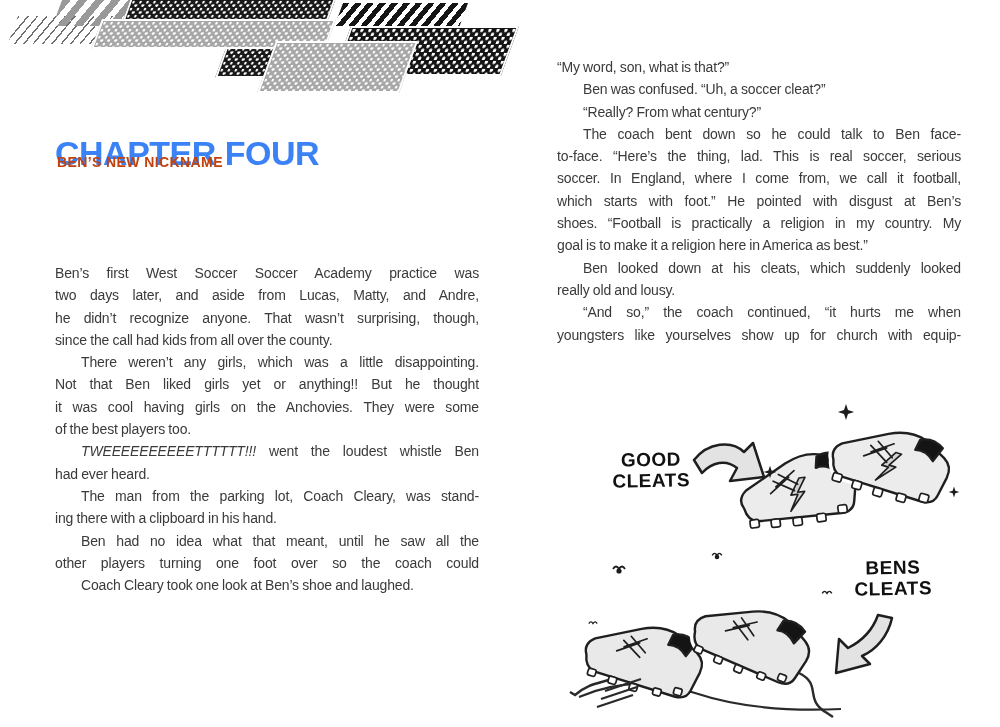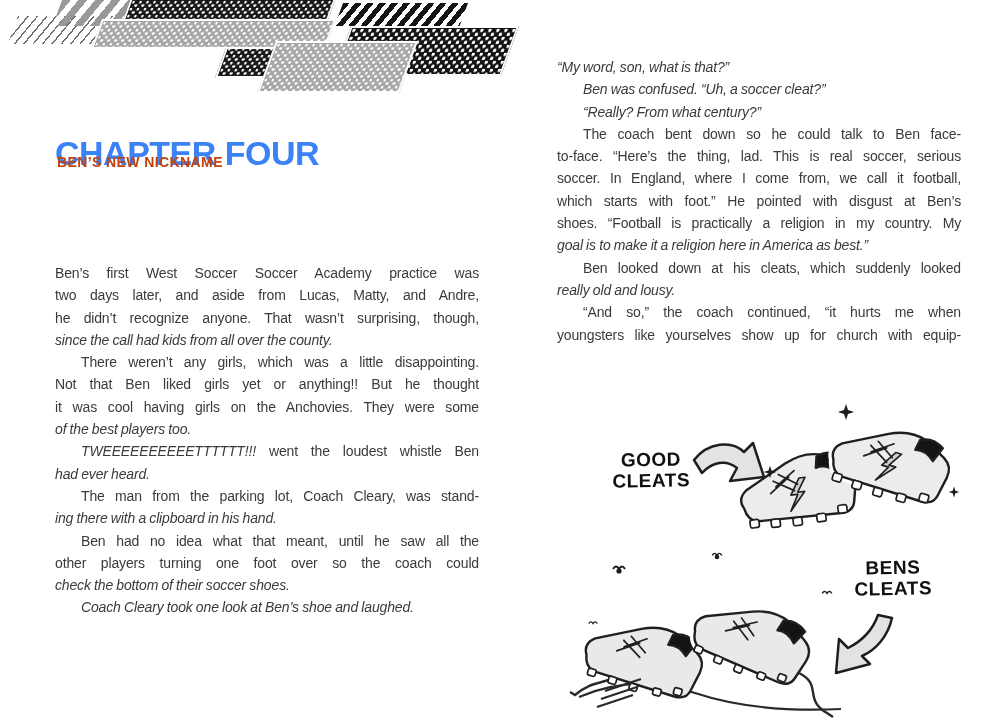--- a/index.html
+++ b/index.html
@@ -32,21 +32,21 @@
     color:#3b82f6;letter-spacing:-0.5px;line-height:36px;}
   .chapter-subtitle{position:absolute;left:57px;top:154px;font-size:14px;font-weight:700;
     color:#c2410c;letter-spacing:0.4px;}
 
   
   .prose{position:absolute;color:#3a3a3a;font-size:14px;letter-spacing:-0.15px;word-spacing:-0.5px;}
   .prose-left{left:55px;top:262px;width:424px;}
   .prose-right{left:557px;top:56px;width:404px;}
   .line{line-height:22.3px;height:22.3px;white-space:nowrap;text-align:justify;
         text-align-last:justify;text-justify:inter-word;overflow:visible;}
-  .line.last{text-align-last:left;font-style:italic;}
+  .line.last{text-align-last:left;}
   .line.indent{padding-left:26px;}
   .line i{font-style:italic;}
 
   
   .handlabel{position:absolute;font-weight:900;font-size:19px;line-height:21px;
     color:#111;text-align:center;letter-spacing:0.5px;transform:rotate(-1deg);}
   .label-good{left:596px;top:449px;width:110px;}
   .label-bens{left:843px;top:557px;width:100px;}
   .illo{position:absolute;}
 </style>
@@ -85,21 +85,20 @@
         <div class="line indent"><i>TWEEEEEEEEEETTTTTT!!!</i> went the loudest whistle Ben</div>
         <div class="line last">had ever heard.</div>
       </div>
       <div>
         <div class="line indent">The man from the parking lot, Coach Cleary, was stand-</div>
         <div class="line last">ing there with a clipboard in his hand.</div>
       </div>
       <div>
         <div class="line indent">Ben had no idea what that meant, until he saw all the</div>
         <div class="line">other players turning one foot over so the coach could</div>
-        <div class="line last">check the bottom of their soccer shoes.</div>
       </div>
       <div>
         <div class="line last indent">Coach Cleary took one look at Ben’s shoe and laughed.</div>
       </div>
     </div>
 
   <div class="prose prose-right">
       <div>
         <div class="line last">“My word, son, what is that?”</div>
       </div>

